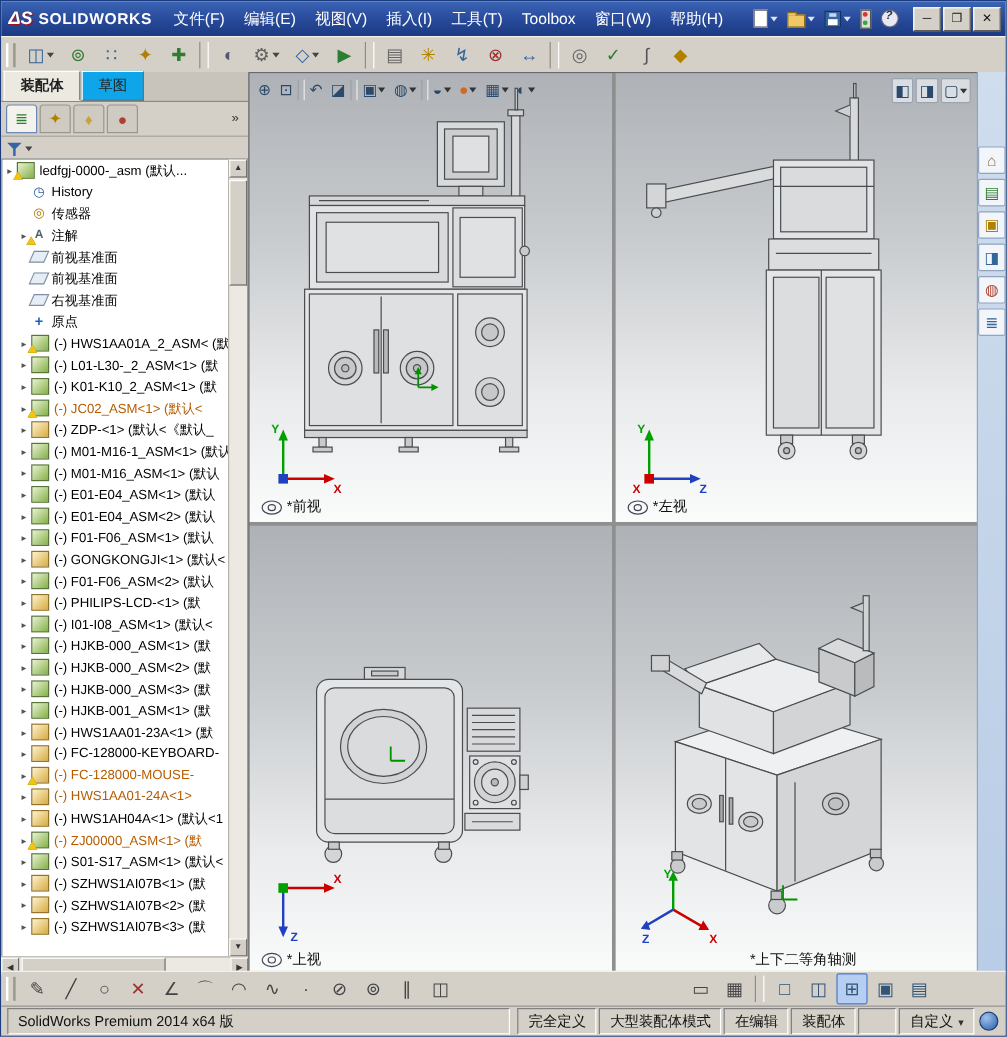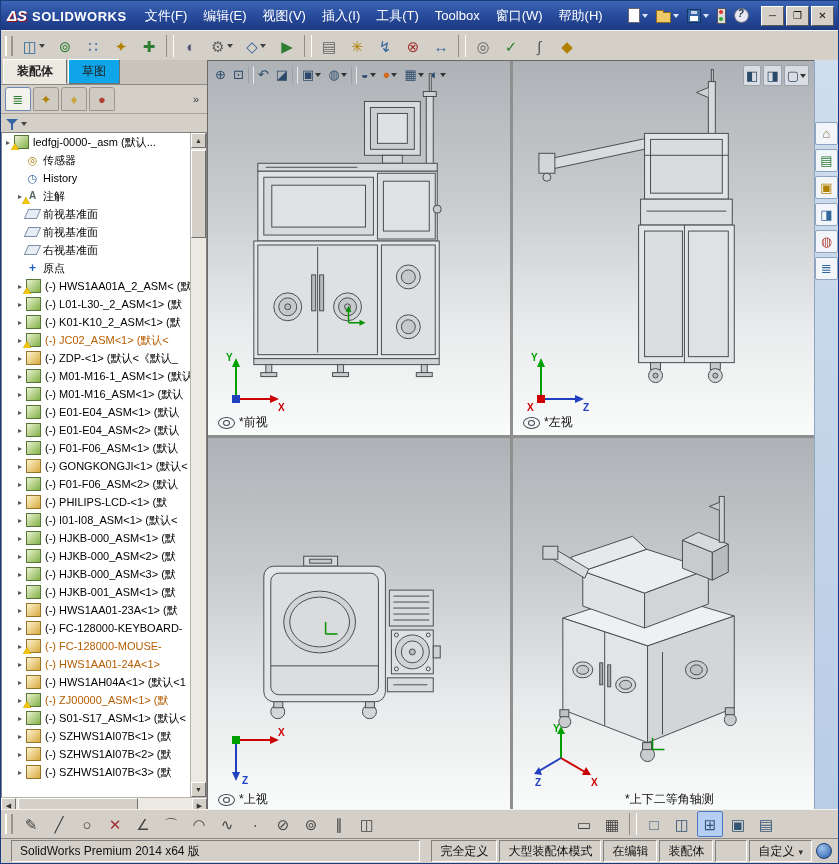--- a/index.html
+++ b/index.html
@@ -117,21 +117,21 @@
   .tpbtn i{font-style:normal;font-size:13px;line-height:1;}
 
   
   .bottombar{position:absolute;left:0;bottom:24px;right:0;height:28px;background:#d4d0c8;border-top:1px solid #f4f2ec;border-bottom:1px solid #8a8a8a;display:flex;align-items:center;}
   .bottombar .spacer{flex:1;}
   .sk-right{margin-right:58px;}
   .tbtn[data-active]{background:#b5cef2;border:1px solid #4a78c4;}
 
   
   .statusbar{position:absolute;left:0;bottom:0;right:0;height:24px;background:#d4d0c8;display:flex;align-items:center;font-size:12px;color:#111;}
-  .sb-app{flex:1;padding:2px 8px;border:1px solid;border-color:#808080 #fff #fff #808080;margin:0 10px;height:16px;line-height:16px;}
+  .sb-app{flex:1;padding:2px 8px;border:1px solid;border-color:#808080 #fff #fff #808080;margin:0 5px;height:16px;line-height:16px;}
   .sb-cells{display:flex;align-items:center;}
   .sbcell{padding:2px 8px;border:1px solid;border-color:#808080 #fff #fff #808080;margin:0 1px;height:16px;line-height:16px;min-width:14px;text-align:center;white-space:nowrap;}
   .sbcell[data-dd]::after{content:"▾";margin-left:4px;font-size:9px;color:#333;}
   .sb-icon{width:14px;height:14px;margin:0 6px 0 3px;border-radius:50%;background:radial-gradient(circle at 35% 30%,#9ec2ee,#2a5ca8);border:1px solid #1c3c70;}
 </style>
 </head>
 <body>
 
 <div class="window">
 
@@ -316,28 +316,28 @@
       <div class="tree">
 
           <div class="trow" data-root="">
             <span class="arrow" data-exp=""></span>
             <span class="ticn" data-icon="asm" data-warn=""></span>
             <span class="tlabel">ledfgj-0000-_asm (默认...</span>
           </div>
 
           <div class="trow">
             <span class="arrow"></span>
+            <span class="ticn" data-icon="history"></span>
+            <span class="tlabel">History</span>
+          </div>
+
+          <div class="trow">
+            <span class="arrow"></span>
             <span class="ticn" data-icon="sensor"></span>
             <span class="tlabel">传感器</span>
-          </div>
-
-          <div class="trow">
-            <span class="arrow"></span>
-            <span class="ticn" data-icon="history"></span>
-            <span class="tlabel">History</span>
           </div>
 
           <div class="trow">
             <span class="arrow" data-exp=""></span>
             <span class="ticn" data-icon="ann" data-warn=""></span>
             <span class="tlabel">注解</span>
           </div>
 
           <div class="trow">
             <span class="arrow"></span>

